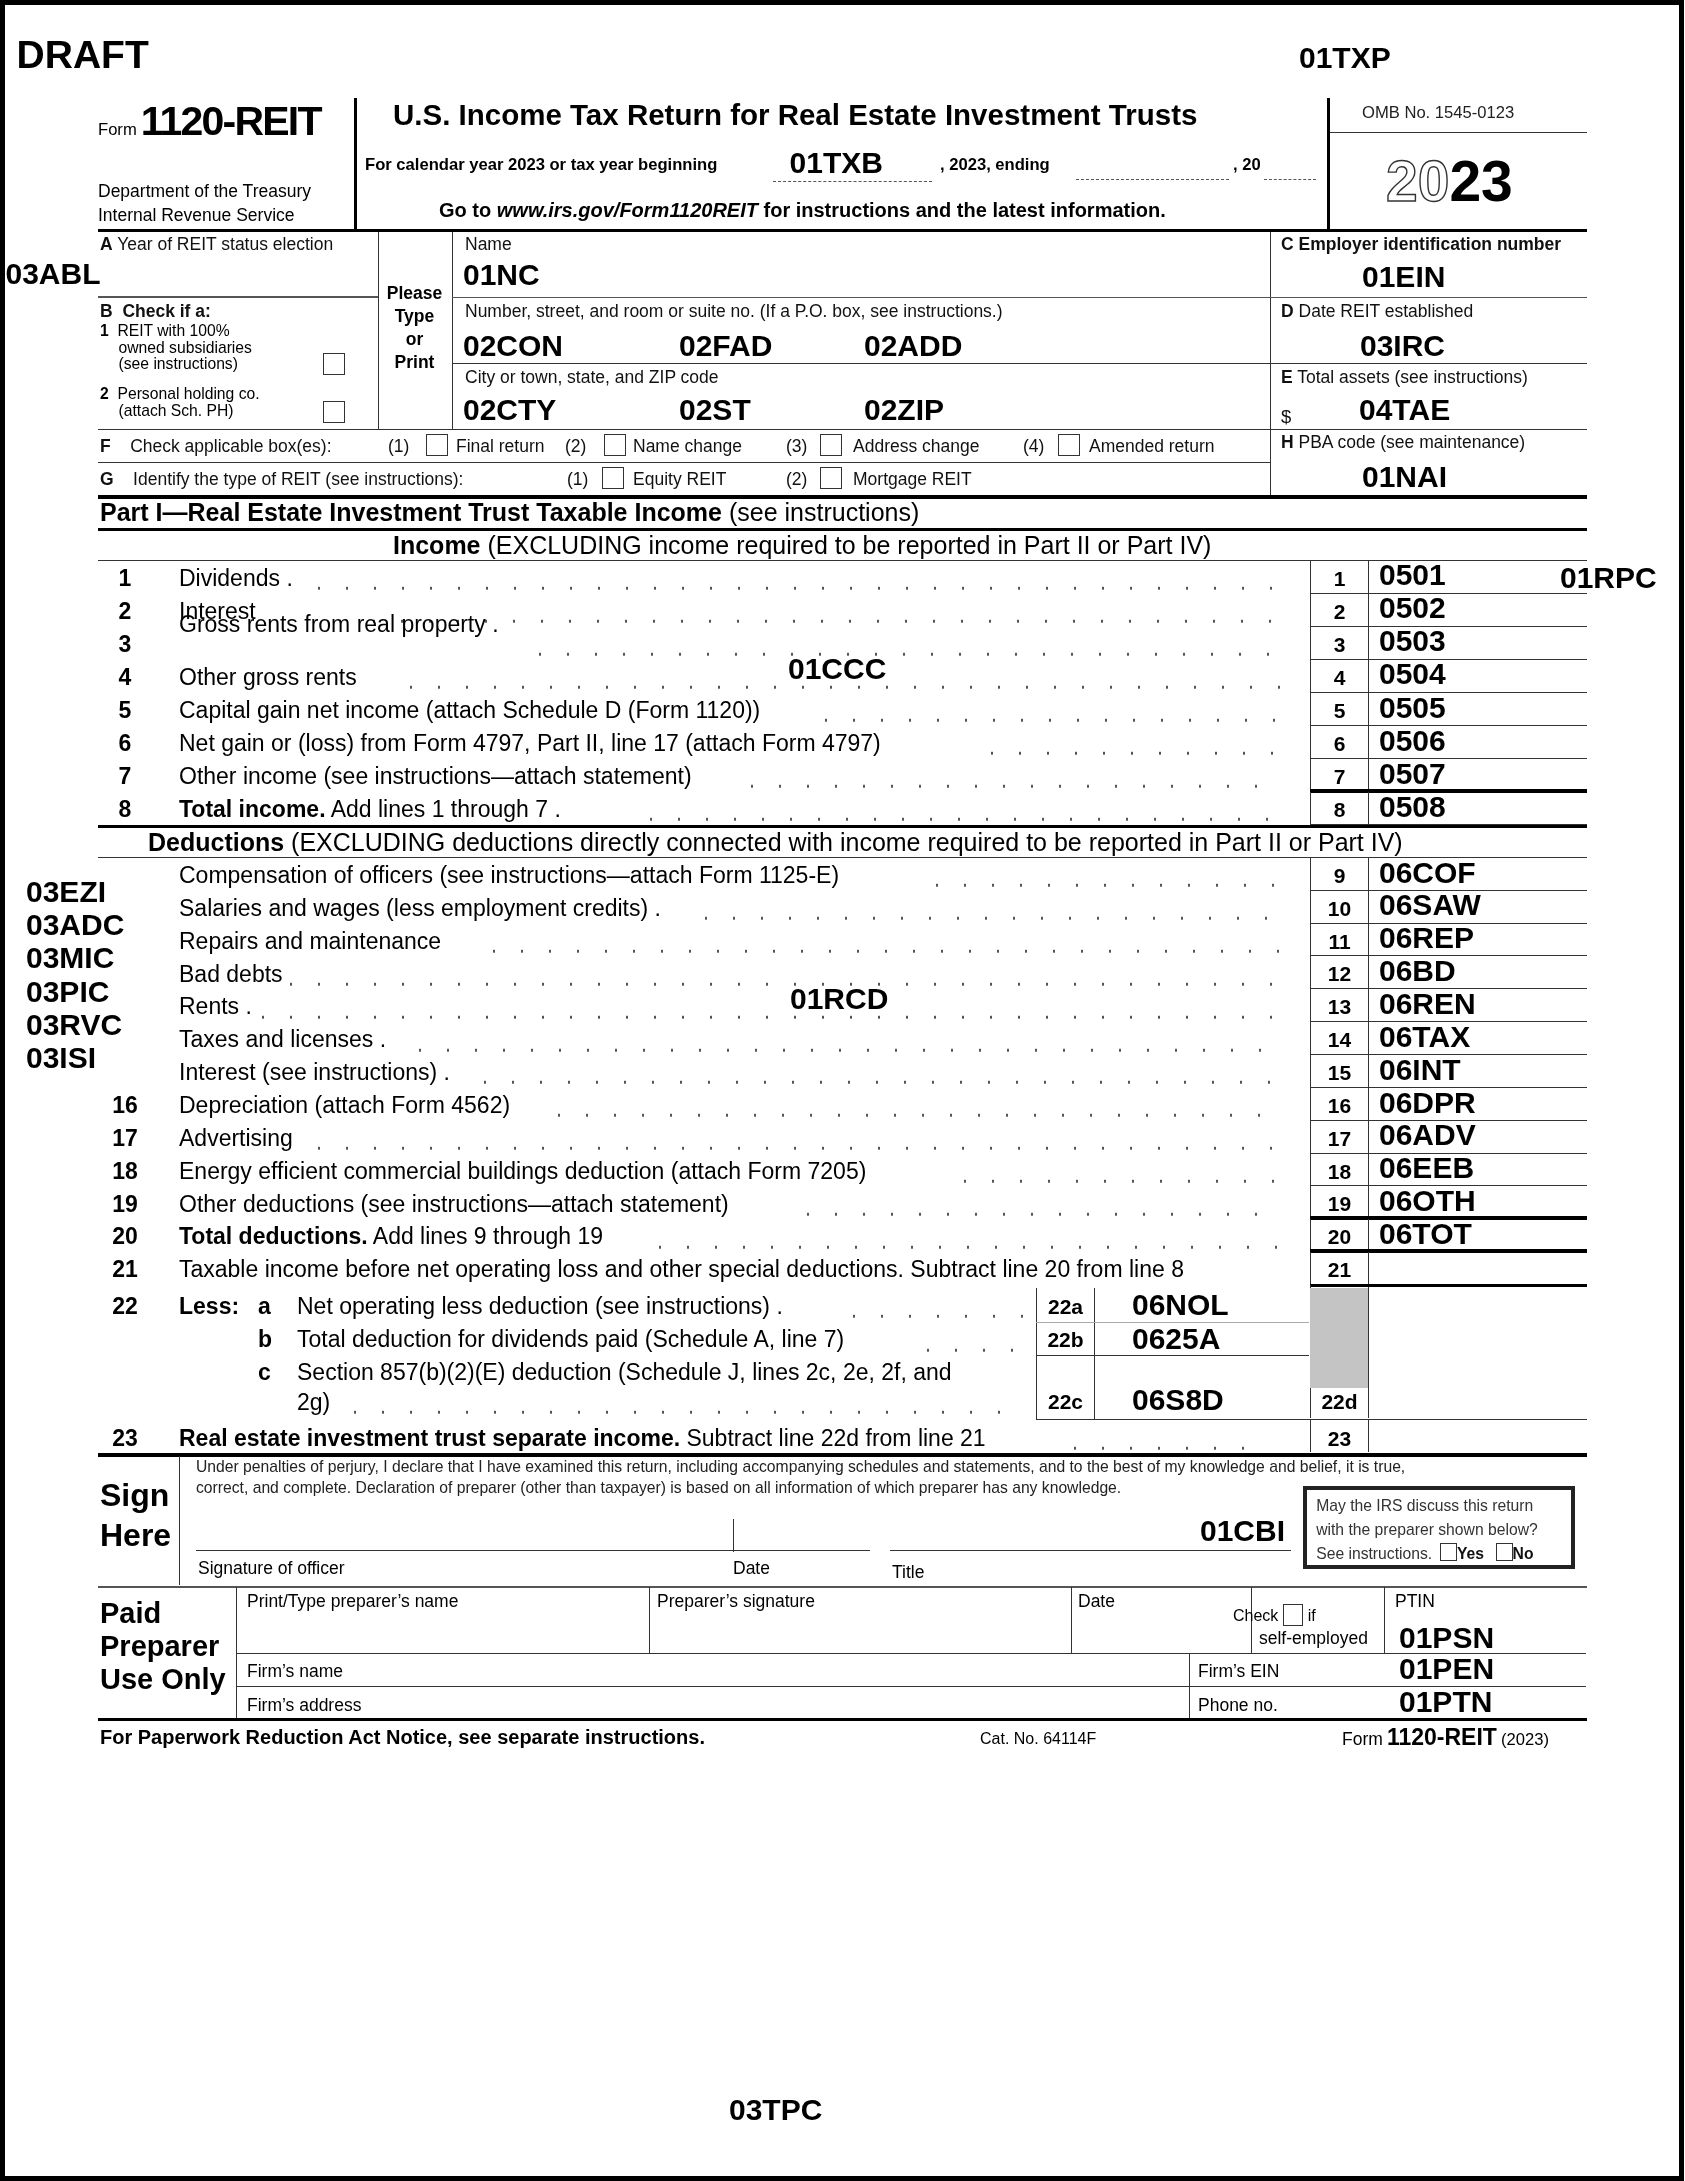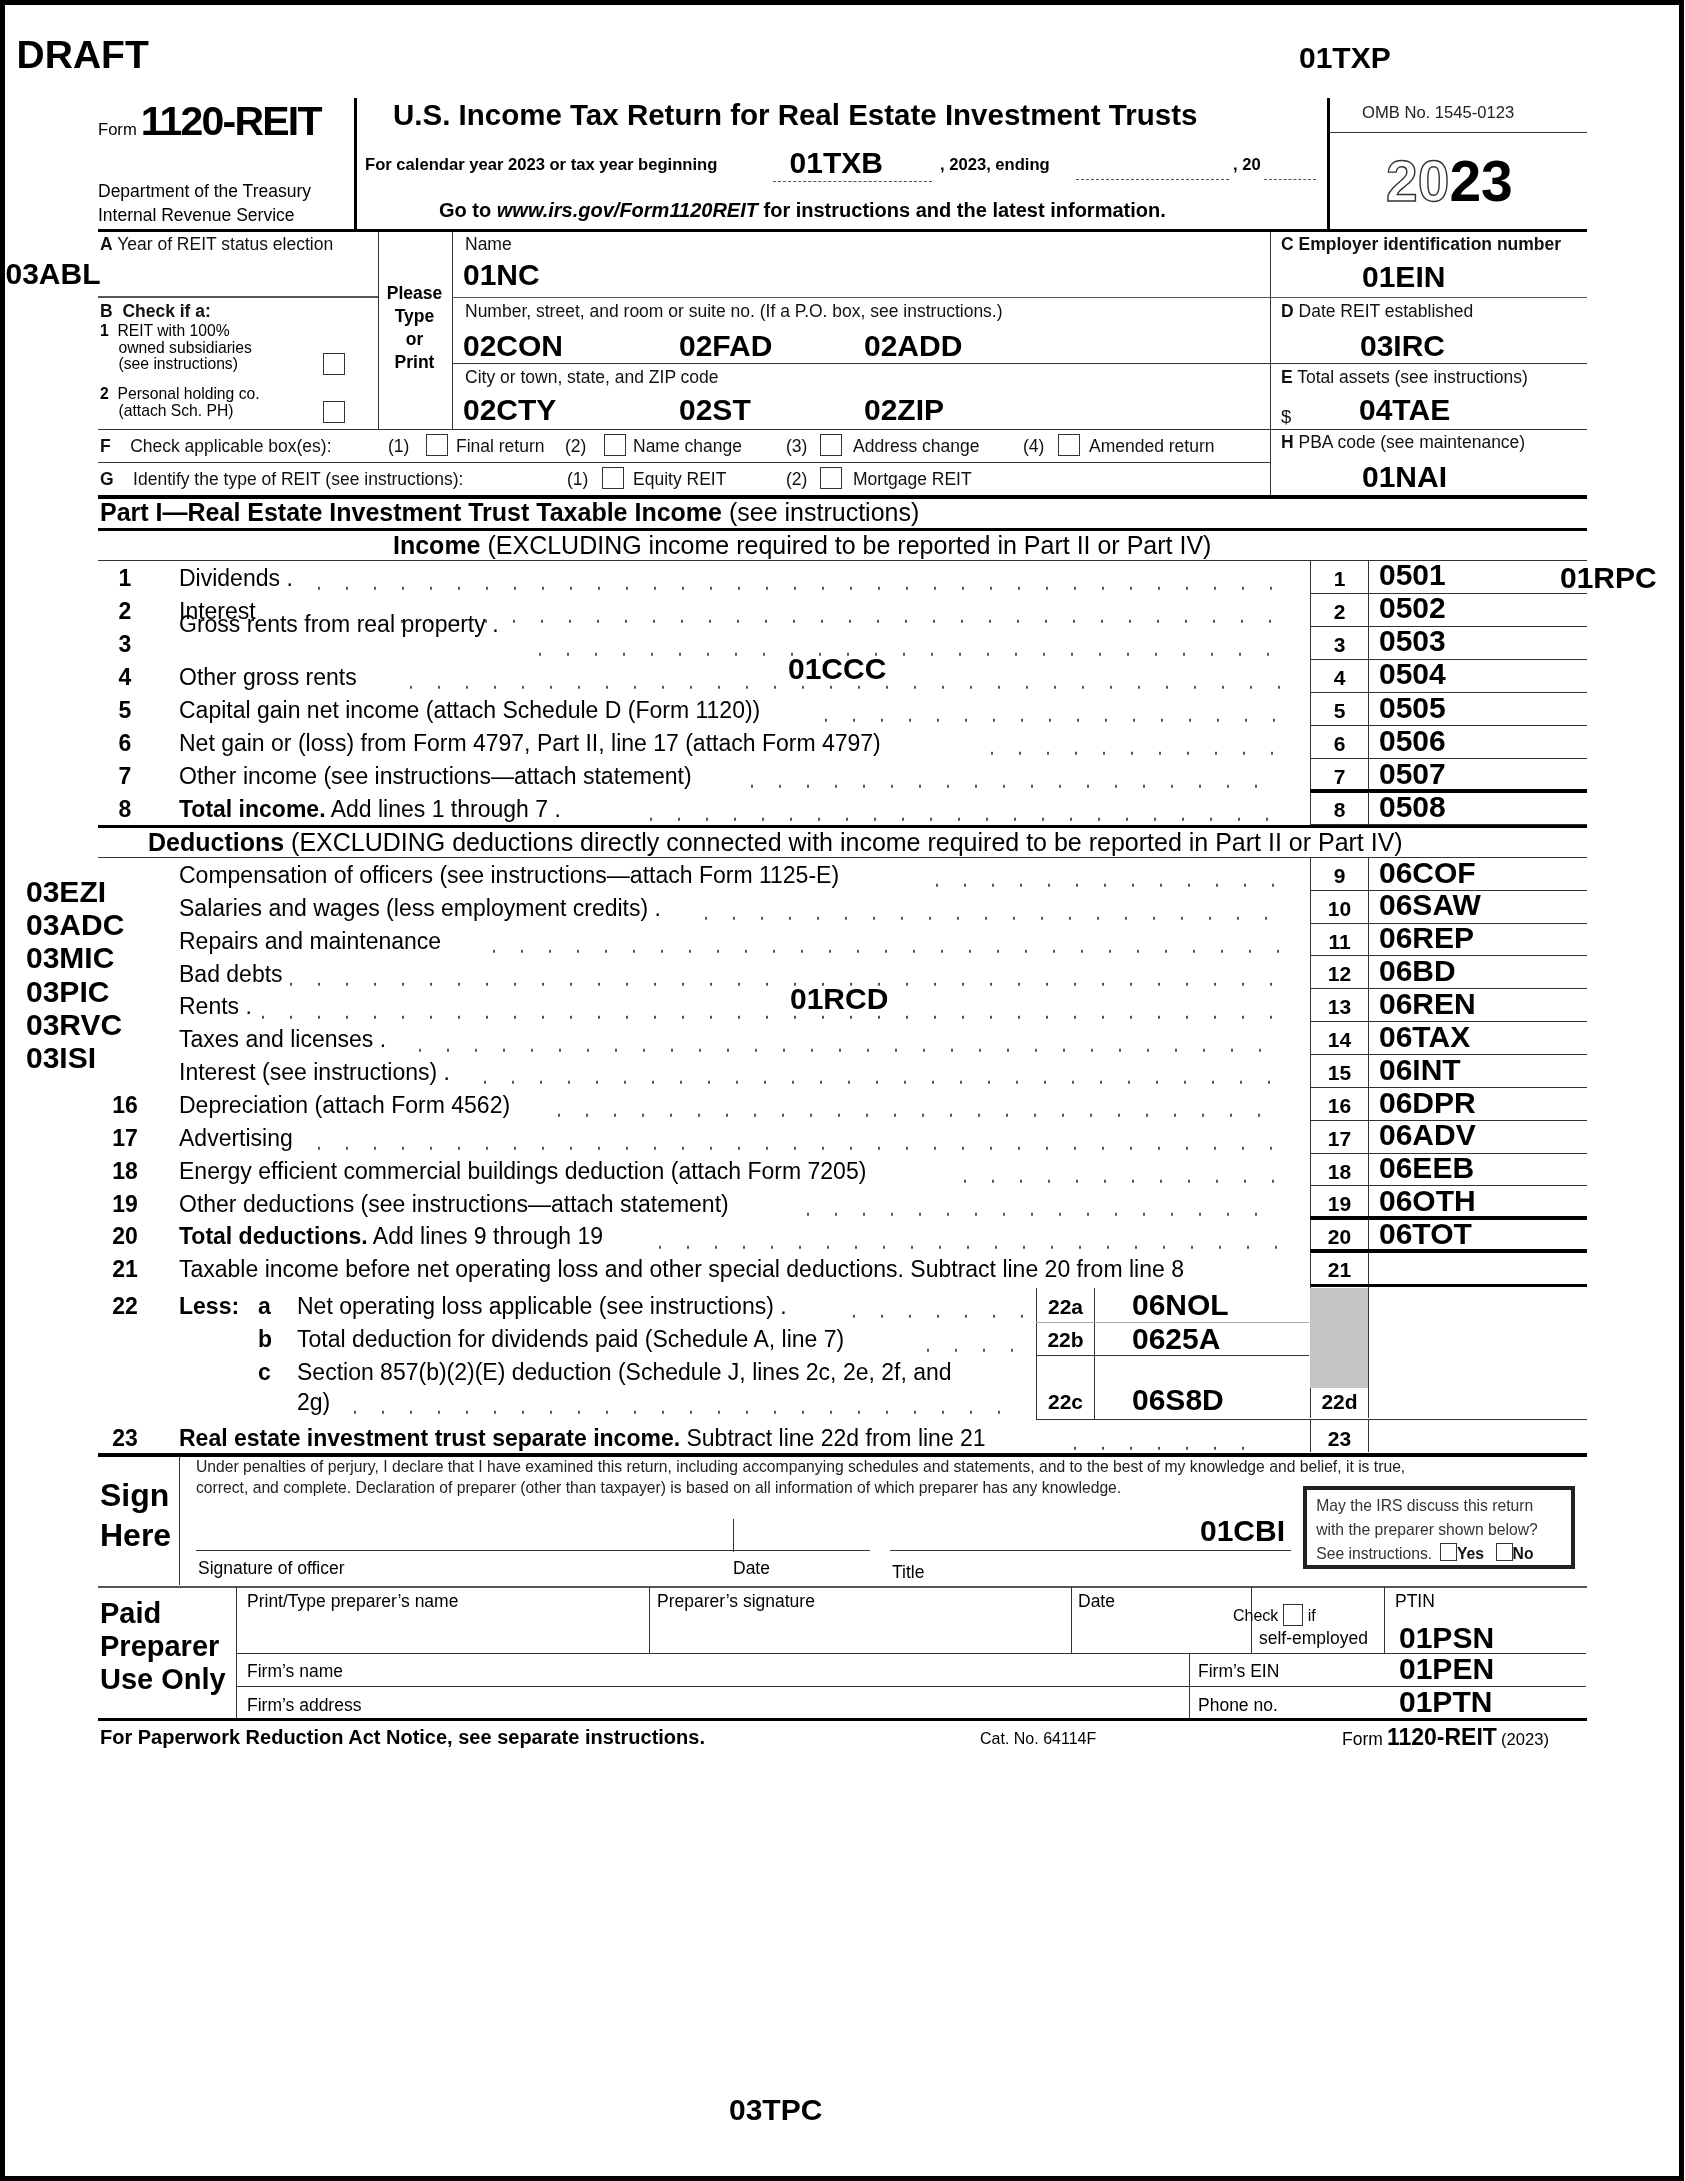--- a/index.html
+++ b/index.html
@@ -357,21 +357,21 @@
     <div class="abs code" style="left:26px;top:1041px;">03ISI</div>
   </div>
 
 <div class="hl" style="left:98px;top:825px;width:1489px;height:2.8px;"></div>
 <div class="abs" style="left:148px;top:828px;font-size:25px;"><b>Deductions</b><span> (EXCLUDING deductions directly connected with income required to be reported in Part II or Part IV)</span></div>
 <div class="hl" style="left:98px;top:857px;width:1489px;height:0.9px;background:#333;"></div>
 
 <div class="linenum" style="left:102px;top:1293px;">22</div>
 <div class="linetxt" style="left:179px;top:1293px;font-weight:bold;">Less:</div>
 <div class="linetxt" style="left:258px;top:1293px;font-weight:bold;">a</div>
-<div class="linetxt" style="left:297px;top:1293px;">Net operating loss applicable (see instructions) .</div>
+<div class="linetxt" style="left:297px;top:1293px;">Net operating less deduction (see instructions) .</div>
 <div class="dots" style="left:840px;top:1301px;width:185px;"></div>
 <div class="linetxt" style="left:258px;top:1326px;font-weight:bold;">b</div>
 <div class="linetxt" style="left:297px;top:1326px;">Total deduction for dividends paid (Schedule A, line 7)</div>
 <div class="dots" style="left:914px;top:1335px;width:111px;"></div>
 <div class="linetxt" style="left:258px;top:1359px;font-weight:bold;">c</div>
 <div class="linetxt" style="left:297px;top:1359px;">Section 857(b)(2)(E) deduction (Schedule J, lines 2c, 2e, 2f, and</div>
 <div class="linetxt" style="left:297px;top:1389px;">2g)</div>
 <div class="dots" style="left:341px;top:1397px;width:683px;"></div>
 
 <div class="vl" style="left:1036px;top:1288px;width:0.9px;height:131px;background:#333;"></div>

